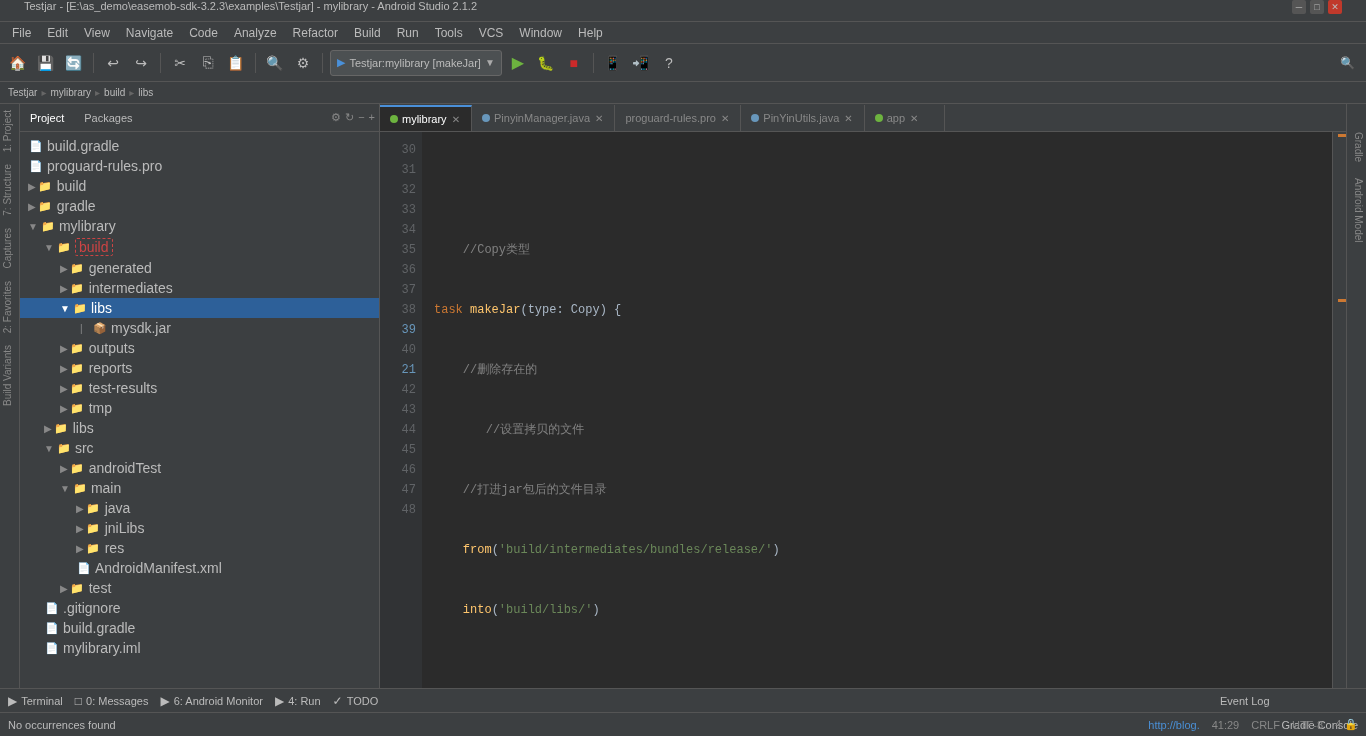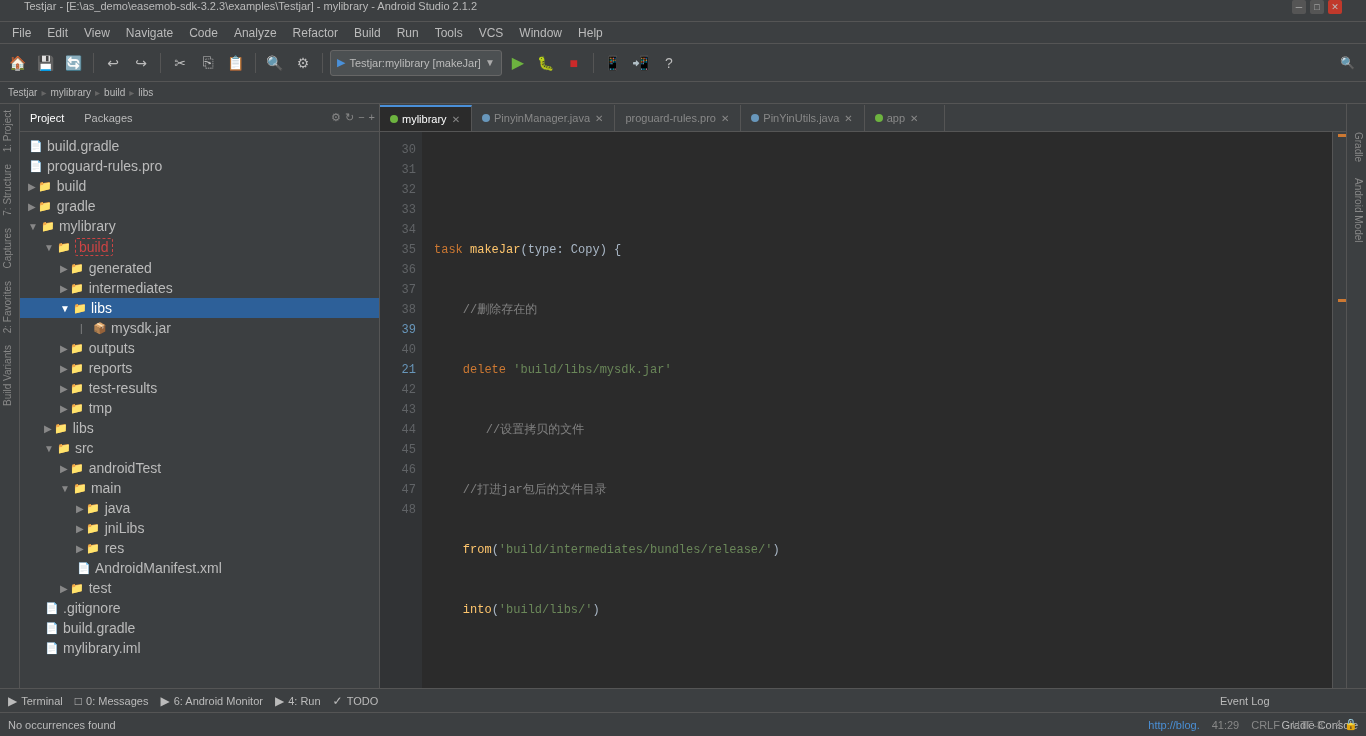--- a/index.html
+++ b/index.html
@@ -364,23 +364,23 @@
         <div>42</div>
         <div>43</div>
         <div>44</div>
         <div>45</div>
         <div>46</div>
         <div>47</div>
         <div>48</div>
       </div>
       <div id="code-content">
         <div>&nbsp;</div>
+        <div>    <span style="color:#808080;">//Copy类型</span></div>
         <div><span style="color:#cc7832;">task</span> <span style="color:#ffc66d;">makeJar</span>(type: Copy) {</div>
         <div>    <span style="color:#808080;">//删除存在的</span></div>
-        <div>    <span style="color:#cc7832;">delete</span> <span style="color:#6a8759;">'build/libs/mysdk.jar'</span></div>
         <div>    <span style="color:#808080;margin-left:23px;">//设置拷贝的文件</span></div>
         <div>    <span style="color:#808080;">//打进jar包后的文件目录</span></div>
         <div>    <span style="color:#ffc66d;">from</span>(<span style="color:#6a8759;">'build/intermediates/bundles/release/'</span>)</div>
         <div>    <span style="color:#ffc66d;">into</span>(<span style="color:#6a8759;">'build/libs/'</span>)</div>
         
         
         
         
         
         

